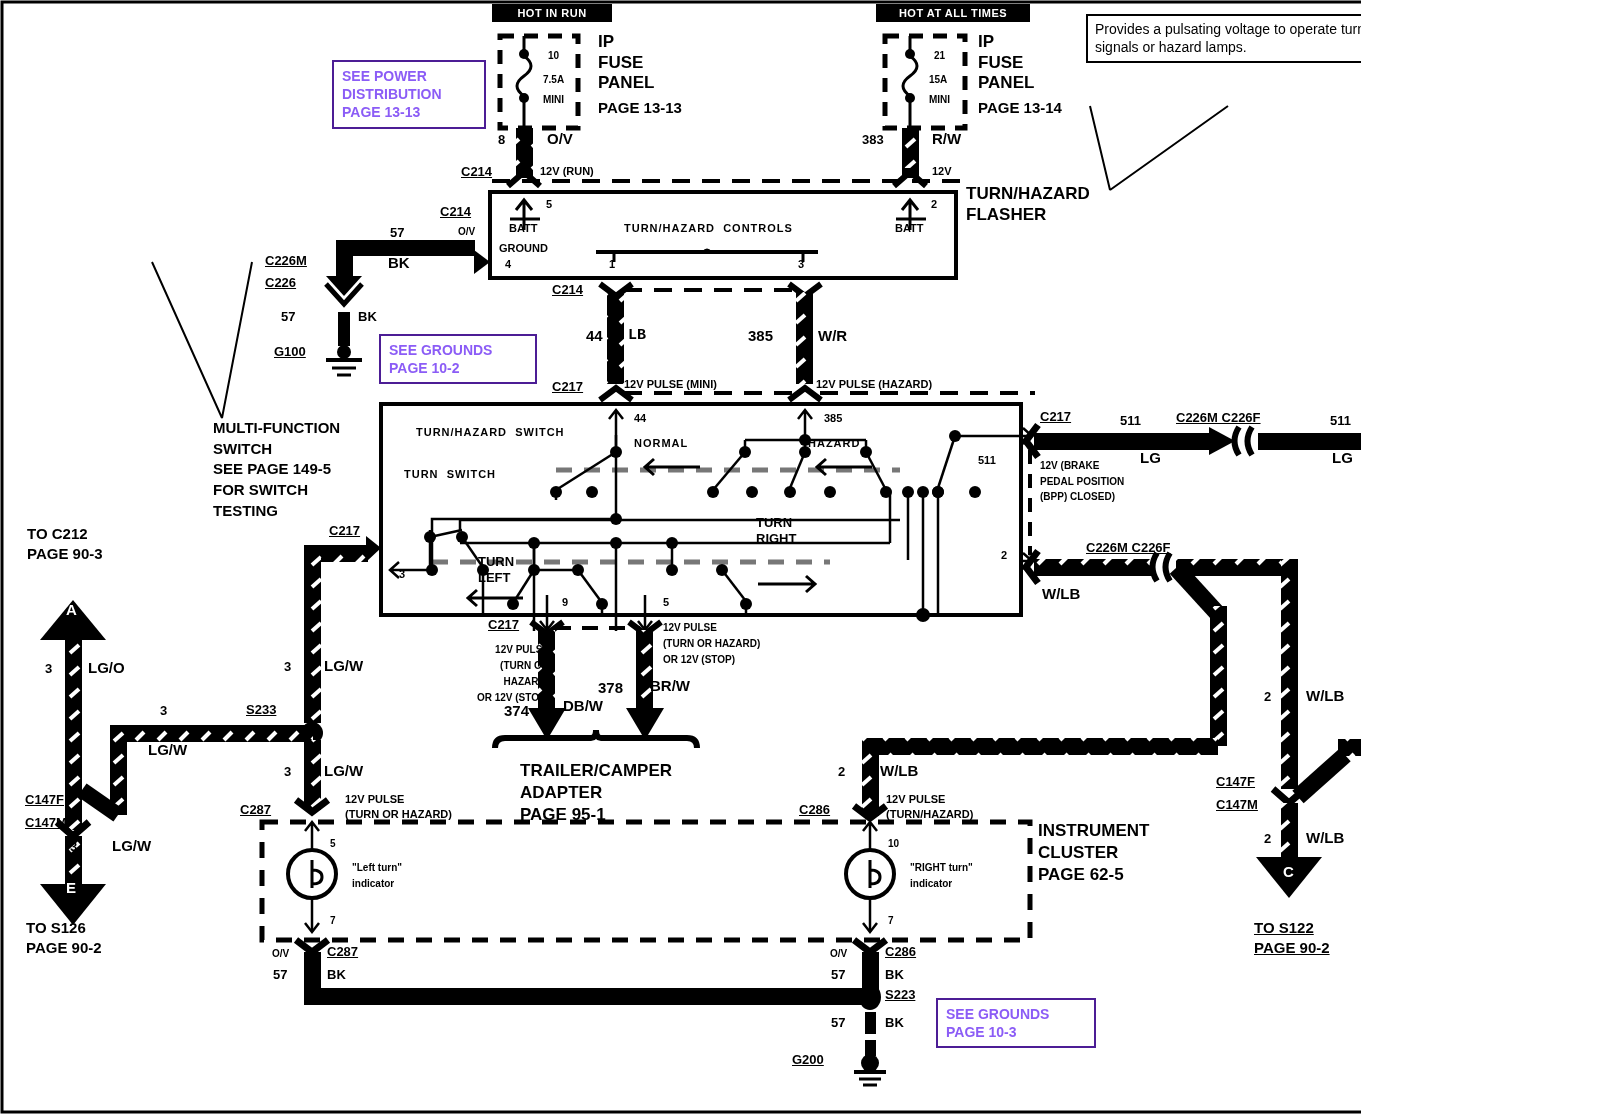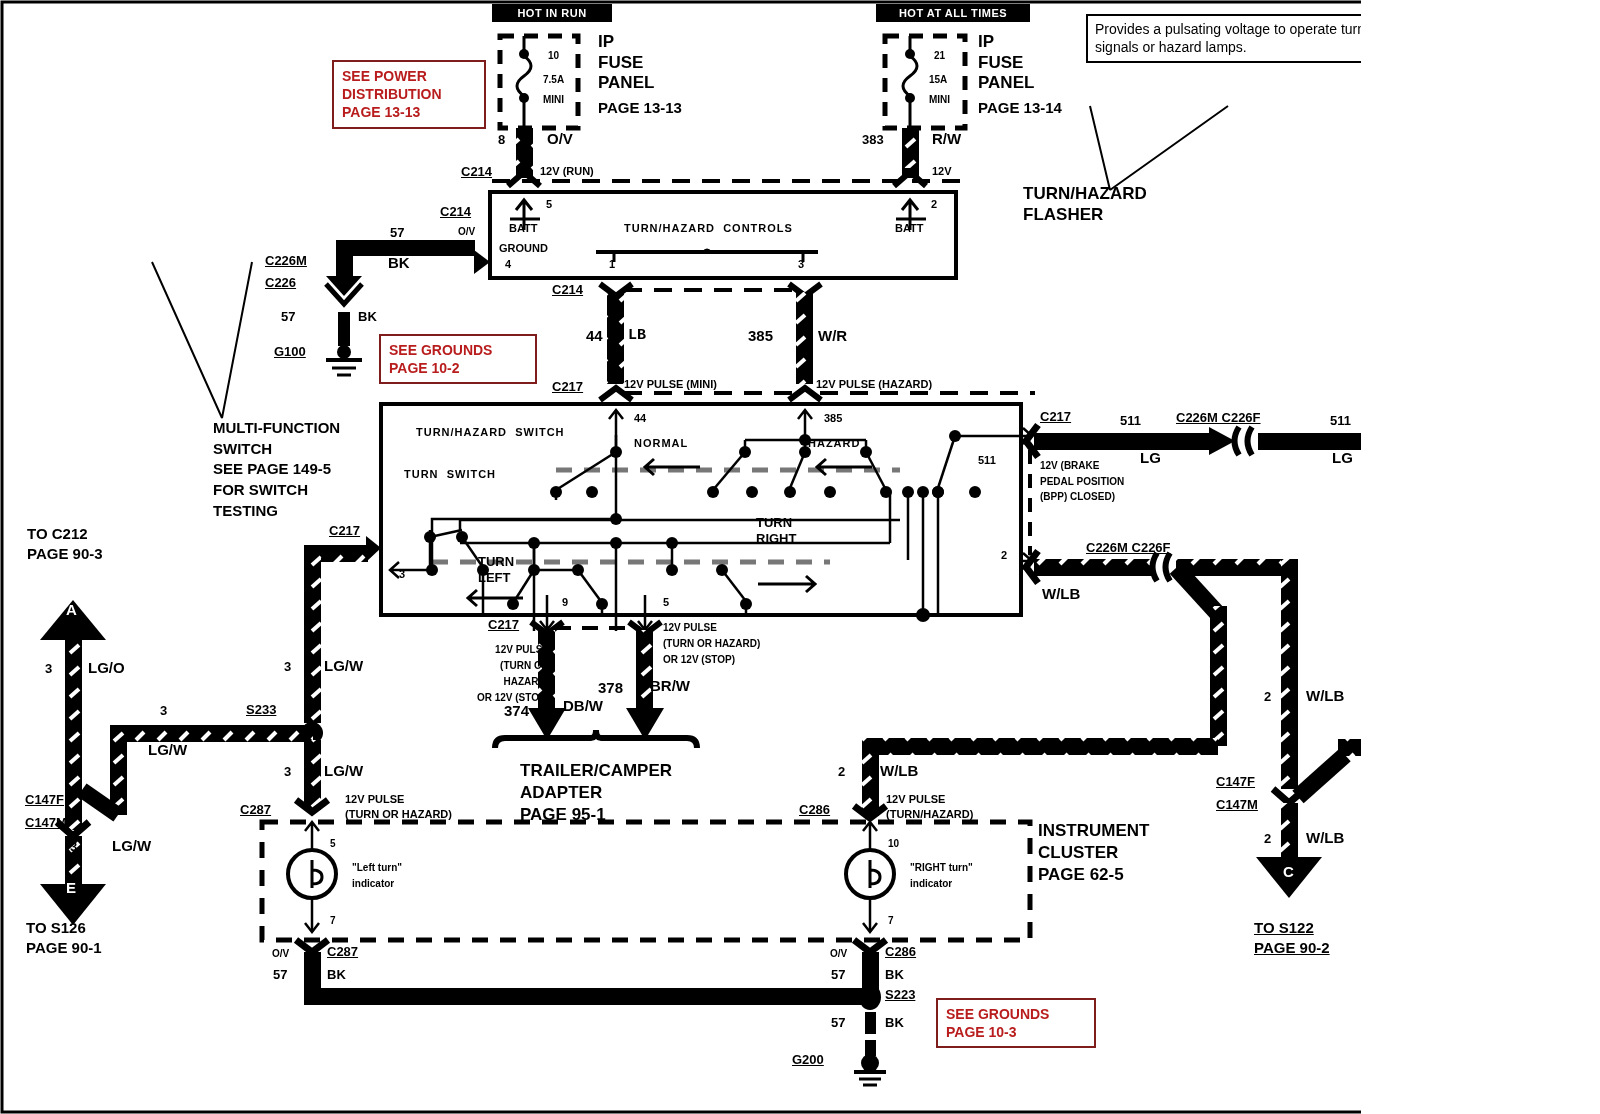--- a/index.html
+++ b/index.html
@@ -11,22 +11,22 @@
   .u{text-decoration:underline;}
   .tiny{font-size:10px;font-weight:bold;}
   .sm{font-size:11px;font-weight:bold;}
   .md{font-size:13px;font-weight:bold;}
   .lg{font-size:15px;font-weight:bold;}
   .xl{font-size:17px;font-weight:bold;}
   .note{position:absolute;border:2px solid #000;background:#fff;font-size:14px;line-height:1.25;
         padding:5px 7px;color:#000;font-family:"Liberation Sans",sans-serif;}
   .hotbar{position:absolute;background:#000;color:#fff;font-size:11px;font-weight:bold;
           letter-spacing:.5px;text-align:center;padding:3px 6px;}
-  .boxnote{position:absolute;border:2px solid #7f1d1d;background:#fff;font-size:14px;font-weight:bold;
-           line-height:1.3;padding:5px 8px;color:#b91c1c;}
+  .boxnote{position:absolute;border:2px solid #4c1d95;background:#fff;font-size:14px;font-weight:bold;
+           line-height:1.3;padding:5px 8px;color:#8b5cf6;}
 </style>
 </head>
 <body>
 
 <div id="page">
 
 <svg width="1600" height="1114" viewBox="0 0 1600 1114">
   <defs>
 
     <pattern id="hash" width="22" height="22" patternUnits="userSpaceOnUse" patternTransform="rotate(0)">
@@ -410,21 +410,21 @@
 <div class="lbl xl" style="left:978px;top:32px;white-space:pre-line;line-height:1.22;">IP
 FUSE
 PANEL</div>
 <div class="lbl lg" style="left:978px;top:100px;">PAGE 13-14</div>
 <div class="lbl md" style="left:862px;top:133px;">383</div>
 <div class="lbl lg" style="left:932px;top:131px;">R/W</div>
 <div class="lbl sm" style="left:932px;top:165px;">12V</div>
 
 <div class="note" style="left:1086px;top:14px;width:290px;">Provides a pulsating voltage to operate turn signals or hazard lamps.</div>
 
-<div class="lbl xl" style="left:1023px;top:184px;white-space:pre-line;line-height:1.22;">TURN/HAZARD
+<div class="lbl xl" style="left:966px;top:184px;white-space:pre-line;line-height:1.22;">TURN/HAZARD
 FLASHER</div>
 <div class="lbl sm" style="left:546px;top:198px;">5</div>
 <div class="lbl sm" style="left:509px;top:222px;">BATT</div>
 <div class="lbl sm" style="left:931px;top:198px;">2</div>
 <div class="lbl sm" style="left:895px;top:222px;">BATT</div>
 <div class="lbl sm" style="left:499px;top:242px;">GROUND</div>
 <div class="lbl sm" style="left:505px;top:258px;">4</div>
 <div class="lbl sm" style="left:624px;top:222px;letter-spacing:1px;">TURN/HAZARD  CONTROLS</div>
 <div class="lbl sm" style="left:609px;top:258px;">1</div>
 <div class="lbl sm" style="left:798px;top:258px;">3</div>
@@ -500,21 +500,21 @@
 <div class="lbl md" style="left:284px;top:660px;">3</div>
 <div class="lbl lg" style="left:324px;top:658px;">LG/W</div>
 <div class="lbl md" style="left:284px;top:765px;">3</div>
 <div class="lbl lg" style="left:324px;top:763px;">LG/W</div>
 <div class="lbl md u" style="left:25px;top:793px;">C147F</div>
 <div class="lbl md u" style="left:25px;top:816px;">C147M</div>
 <div class="lbl md" style="left:70px;top:840px;">3</div>
 <div class="lbl lg" style="left:112px;top:838px;">LG/W</div>
 <div class="lbl lg" style="left:66px;top:880px;color:#fff;">E</div>
 <div class="lbl lg" style="left:26px;top:918px;white-space:pre-line;line-height:1.32;">TO S126
-PAGE 90-1</div>
+PAGE 90-2</div>
 
 <div class="lbl md u" style="left:488px;top:618px;">C217</div>
 <div class="lbl tiny" style="left:467px;top:642px;white-space:pre-line;line-height:1.6;text-align:right;width:82px;">12V PULSE
 (TURN OR HAZARD)
 OR 12V (STOP)</div>
 <div class="lbl lg" style="left:504px;top:703px;">374</div>
 <div class="lbl lg" style="left:563px;top:698px;">DB/W</div>
 <div class="lbl tiny" style="left:663px;top:620px;white-space:pre-line;line-height:1.6;">12V PULSE
 (TURN OR HAZARD)
 OR 12V (STOP)</div>

